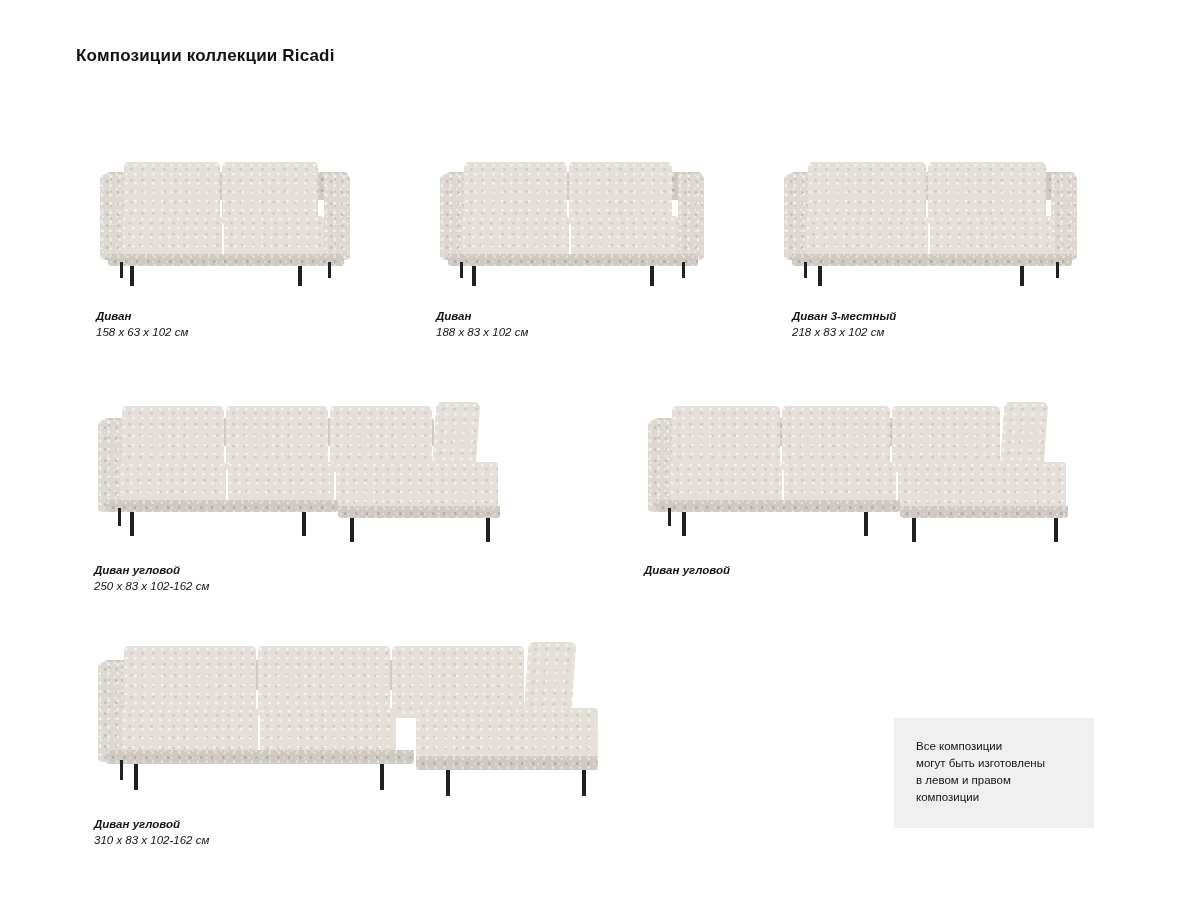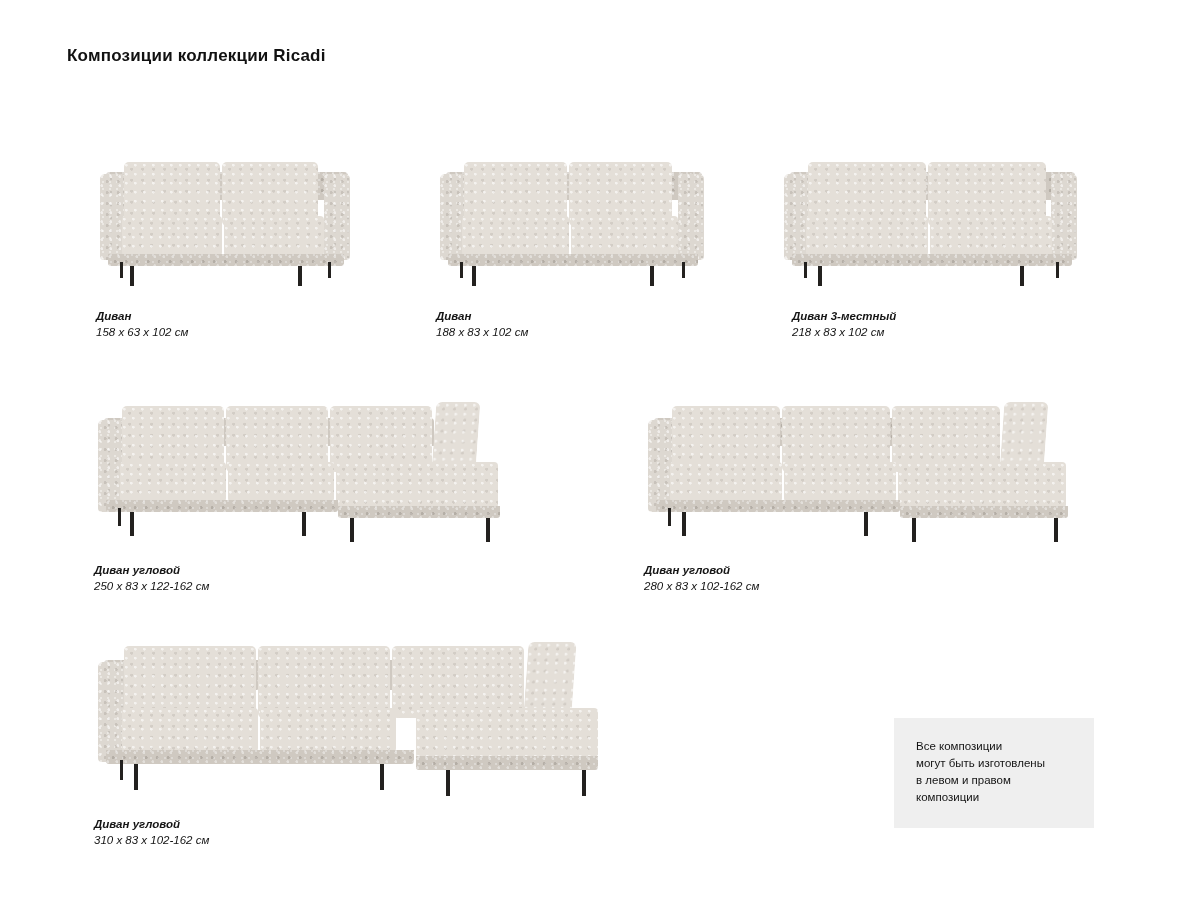--- a/index.html
+++ b/index.html
@@ -10,21 +10,21 @@
   body {
     width: 1200px;
     height: 900px;
     position: relative;
     font-family: "Liberation Sans", sans-serif;
     color: #1a1a1a;
     overflow: hidden;
   }
   .page-title {
     position: absolute;
-    left: 67px;
+    left: 76px;
     top: 46px;
     font-size: 17px;
     font-weight: bold;
     letter-spacing: 0.2px;
     color: #111111;
   }
 
   
   .item {
     position: absolute;
@@ -188,21 +188,21 @@
     <div class="fab dark" style="left:244px; top:118px; width:162px; height:12px; border-radius:0 0 3px 3px;"></div>
 
     <div class="leg" style="left:36px; top:124px; width:4px; height:24px;"></div>
     <div class="leg" style="left:208px; top:124px; width:4px; height:24px;"></div>
     <div class="leg" style="left:24px; top:120px; width:3px; height:18px;"></div>
     <div class="leg" style="left:256px; top:130px; width:4px; height:24px;"></div>
     <div class="leg" style="left:392px; top:130px; width:4px; height:24px;"></div>
   </div>
   <div class="item-caption" style="margin-top:24px;">
     <span class="name">Диван угловой</span>
-    <span class="dims">250 x 83 x 122-162 см</span>
+    <span class="dims">250 x 83 x 102-162 см</span>
   </div>
 </div>
 
 <div class="item" style="left:644px; top:388px;">
   <div class="sofa" style="width:450px;height:150px;">
     <div class="fab dark" style="left:10px; top:30px; width:345px; height:28px; border-radius:4px 4px 0 0;"></div>
     <div class="fab" style="left:4px; top:32px; width:24px; height:92px; border-radius:5px 2px 3px 4px;"></div>
     <div class="fab light" style="left:28px; top:18px; width:108px; height:66px; border-radius:5px;"></div>
     <div class="fab light" style="left:138px; top:18px; width:108px; height:66px; border-radius:5px;"></div>
     <div class="fab light" style="left:248px; top:18px; width:108px; height:66px; border-radius:5px;"></div>
@@ -213,21 +213,20 @@
     <div class="fab dark" style="left:12px; top:112px; width:244px; height:12px; border-radius:0 0 3px 3px;"></div>
     <div class="fab dark" style="left:256px; top:118px; width:168px; height:12px; border-radius:0 0 3px 3px;"></div>
     <div class="leg" style="left:38px; top:124px; width:4px; height:24px;"></div>
     <div class="leg" style="left:220px; top:124px; width:4px; height:24px;"></div>
     <div class="leg" style="left:24px; top:120px; width:3px; height:18px;"></div>
     <div class="leg" style="left:268px; top:130px; width:4px; height:24px;"></div>
     <div class="leg" style="left:410px; top:130px; width:4px; height:24px;"></div>
   </div>
   <div class="item-caption" style="margin-top:24px;">
     <span class="name">Диван угловой</span>
-    <span class="dims">280 x 83 x 102-162 см</span>
   </div>
 </div>
 
 <div class="item" style="left:94px; top:632px;">
   <div class="sofa" style="width:520px;height:160px;">
     <div class="fab dark" style="left:10px; top:28px; width:420px; height:30px; border-radius:4px 4px 0 0;"></div>
     <div class="fab" style="left:4px; top:30px; width:26px; height:100px; border-radius:5px 2px 3px 4px;"></div>
     <div class="fab light" style="left:30px; top:14px; width:132px; height:72px; border-radius:5px;"></div>
     <div class="fab light" style="left:164px; top:14px; width:132px; height:72px; border-radius:5px;"></div>
     <div class="fab light" style="left:298px; top:14px; width:132px; height:72px; border-radius:5px;"></div>

